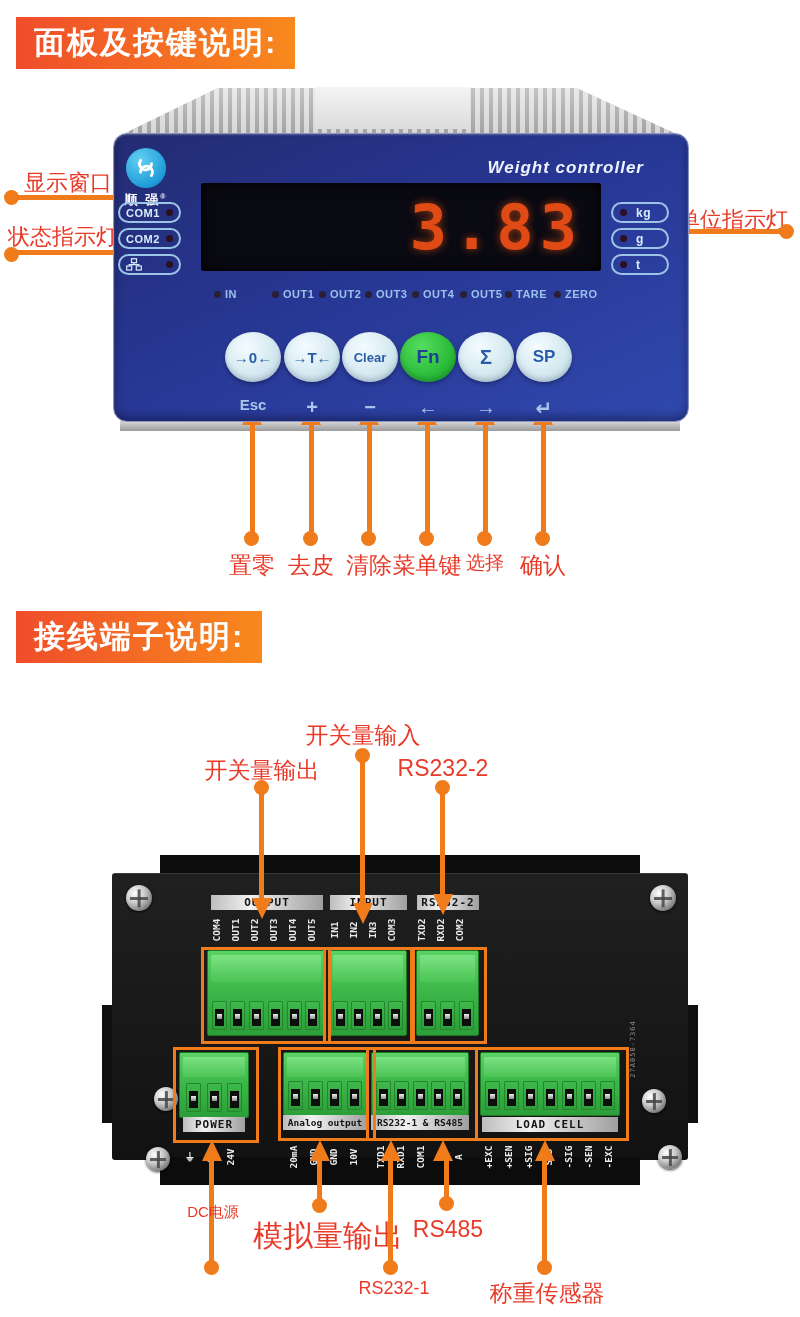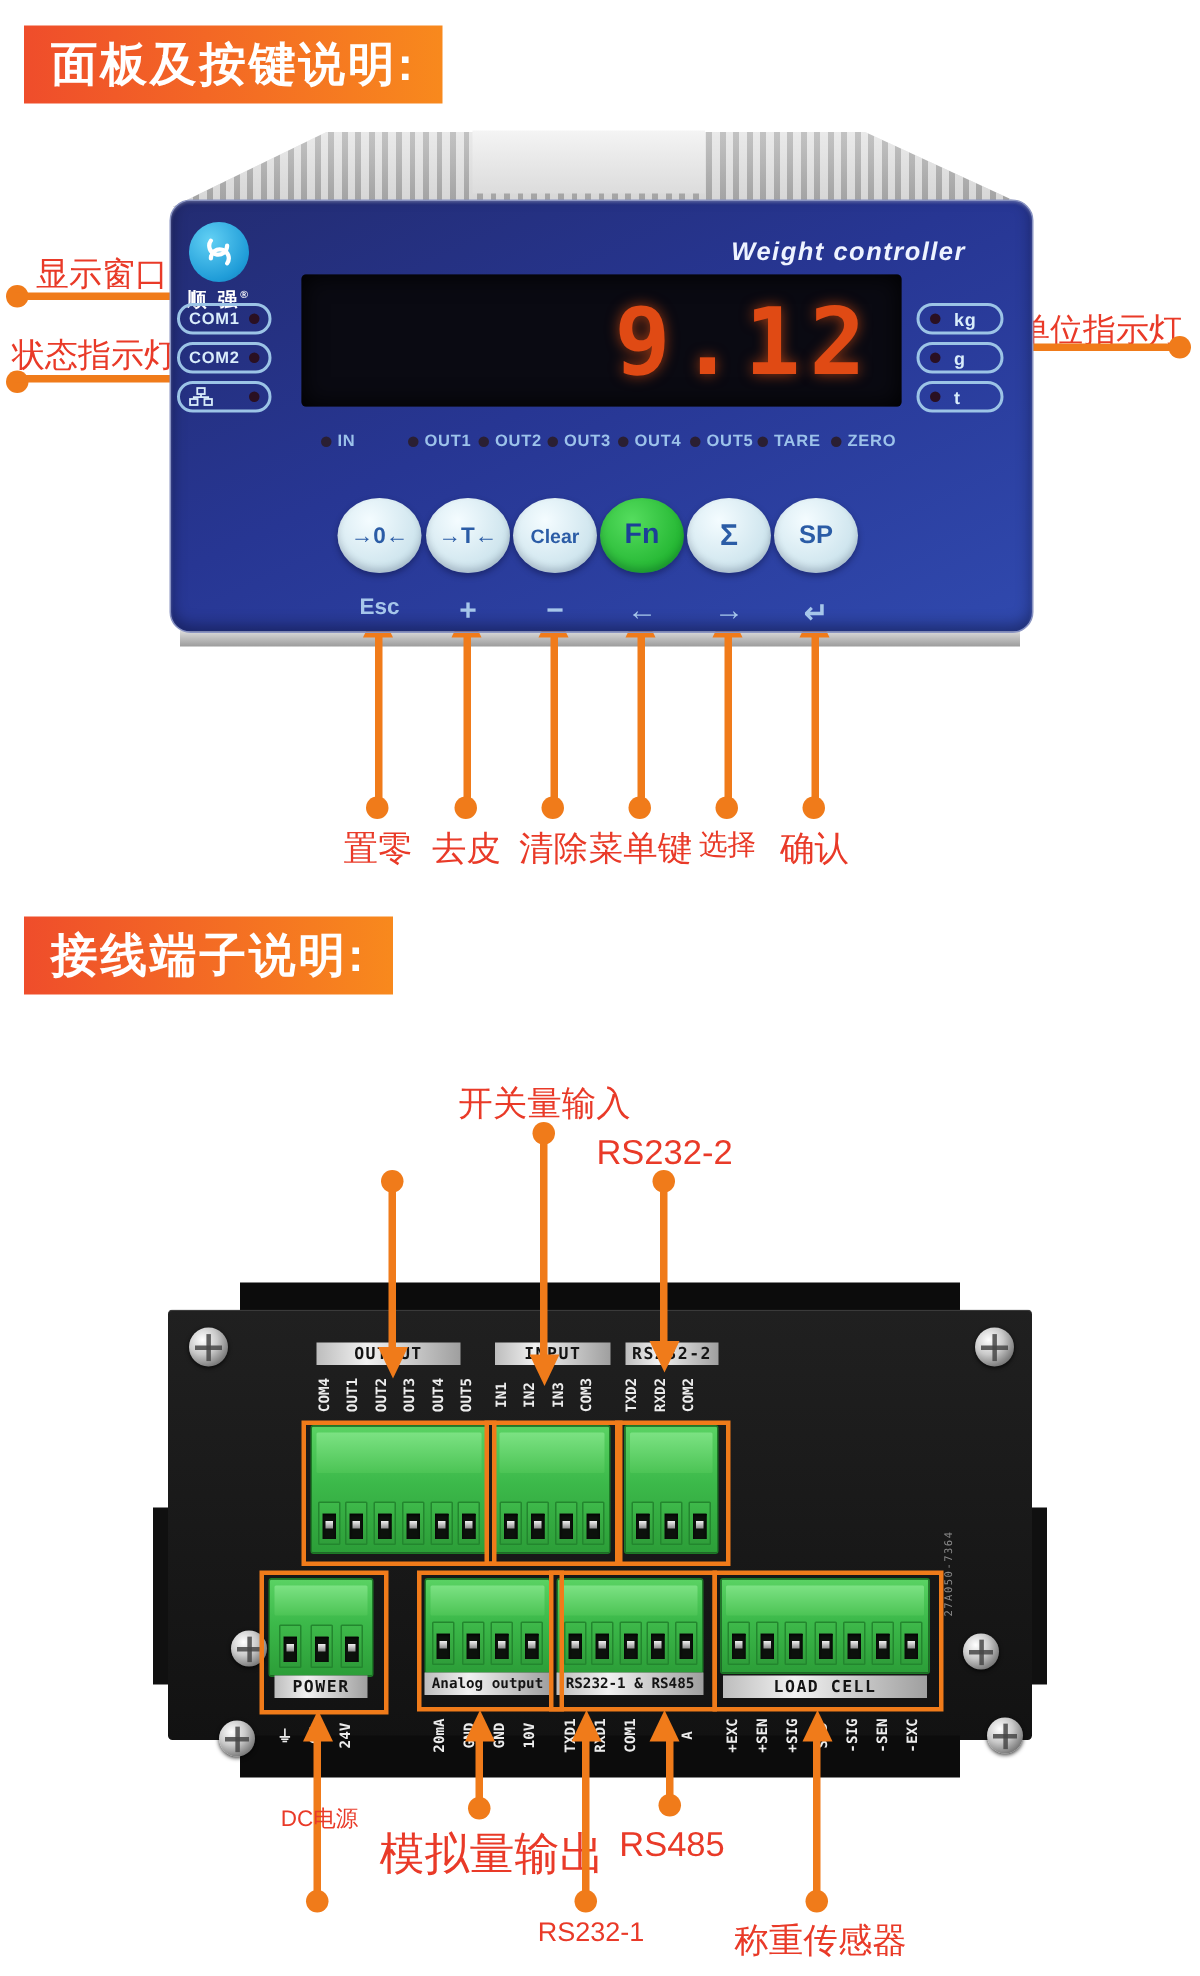--- a/index.html
+++ b/index.html
@@ -107,21 +107,21 @@
       <div class="logo-circle">
         <svg width="26" height="26" viewBox="0 0 24 24">
             <path d="M7 16a5.5 5.5 0 1 1 10 3" fill="none" stroke="#fff" stroke-width="2.6" stroke-linecap="round"></path>
             <path d="M17 8a5.5 5.5 0 1 1-10-3" fill="none" stroke="#fff" stroke-width="2.6" stroke-linecap="round"></path>
           </svg>
       </div>
       <div class="logo-cn"><span>顺 强</span><sup>®</sup></div>
       <div class="wtitle">Weight controller</div>
 
       <div class="display">
-        <span>9.12</span>
+        <span>3.83</span>
       </div>
 
       <div class="pill compill" style="top:68px">
         <span>COM1</span>
           <i class="led"></i>
       </div>
       <div class="pill compill" style="top:94px">
         <span>COM2</span>
           <i class="led"></i>
       </div>
@@ -249,20 +249,21 @@
   <div class="odot" style="left:535px;top:531px"></div>
   <div class="ctext center" style="left:483px;top:550px;width:120px;font-size:23px">确认</div>
 
   <div class="badge" style="top:611px">接线端子说明:</div>
 
   <div class="ctext center" style="left:283px;top:720px;width:160px;font-size:23px">开关量输入</div>
   <div class="odot" style="left:355px;top:748px"></div>
   <div class="oline" style="left:360px;top:762px;width:5px;height:145px;z-index:3"></div>
   <div class="tri-d" style="left:353px;top:903px;z-index:3"></div>
 
+  <div class="ctext center" style="left:182px;top:755px;width:160px;font-size:23px">开关量输出</div>
   <div class="odot" style="left:254px;top:780px"></div>
   <div class="oline" style="left:259px;top:794px;width:5px;height:108px;z-index:3"></div>
   <div class="tri-d" style="left:252px;top:898px;z-index:3"></div>
 
   <div class="ctext center" style="left:363px;top:755px;width:160px;font-size:23px">RS232-2</div>
   <div class="odot" style="left:435px;top:780px"></div>
   <div class="oline" style="left:440px;top:794px;width:5px;height:104px;z-index:3"></div>
   <div class="tri-d" style="left:433px;top:894px;z-index:3"></div>
 
   <div class="dev2">
@@ -273,21 +274,21 @@
     <div class="d2bot"></div>
 
     <div class="screw" style="left:14px;top:30px"></div>
     <div class="screw" style="left:538px;top:30px"></div>
     <div class="screw" style="left:42px;top:232px;width:24px;height:24px"></div>
     <div class="screw" style="left:530px;top:234px;width:24px;height:24px"></div>
     <div class="screw" style="left:34px;top:292px;width:24px;height:24px"></div>
     <div class="screw" style="left:546px;top:290px;width:24px;height:24px"></div>
     <div class="serial">27A050-7364</div>
 
-    <div class="strip" style="left:99px;top:40px;width:96px">OUTPUT</div>
+    <div class="strip" style="left:99px;top:40px;width:112px">OUTPUT</div>
     <div class="strip" style="left:218px;top:40px;width:77px">INPUT</div>
     <div class="strip" style="left:305px;top:40px;width:62px">RS232-2</div>
 
     <div class="vpin" style="left:95px;top:56px">
         <span>COM4</span>
       </div>
     <div class="vpin" style="left:114px;top:56px">
         <span>OUT1</span>
       </div>
     <div class="vpin" style="left:133px;top:56px">

